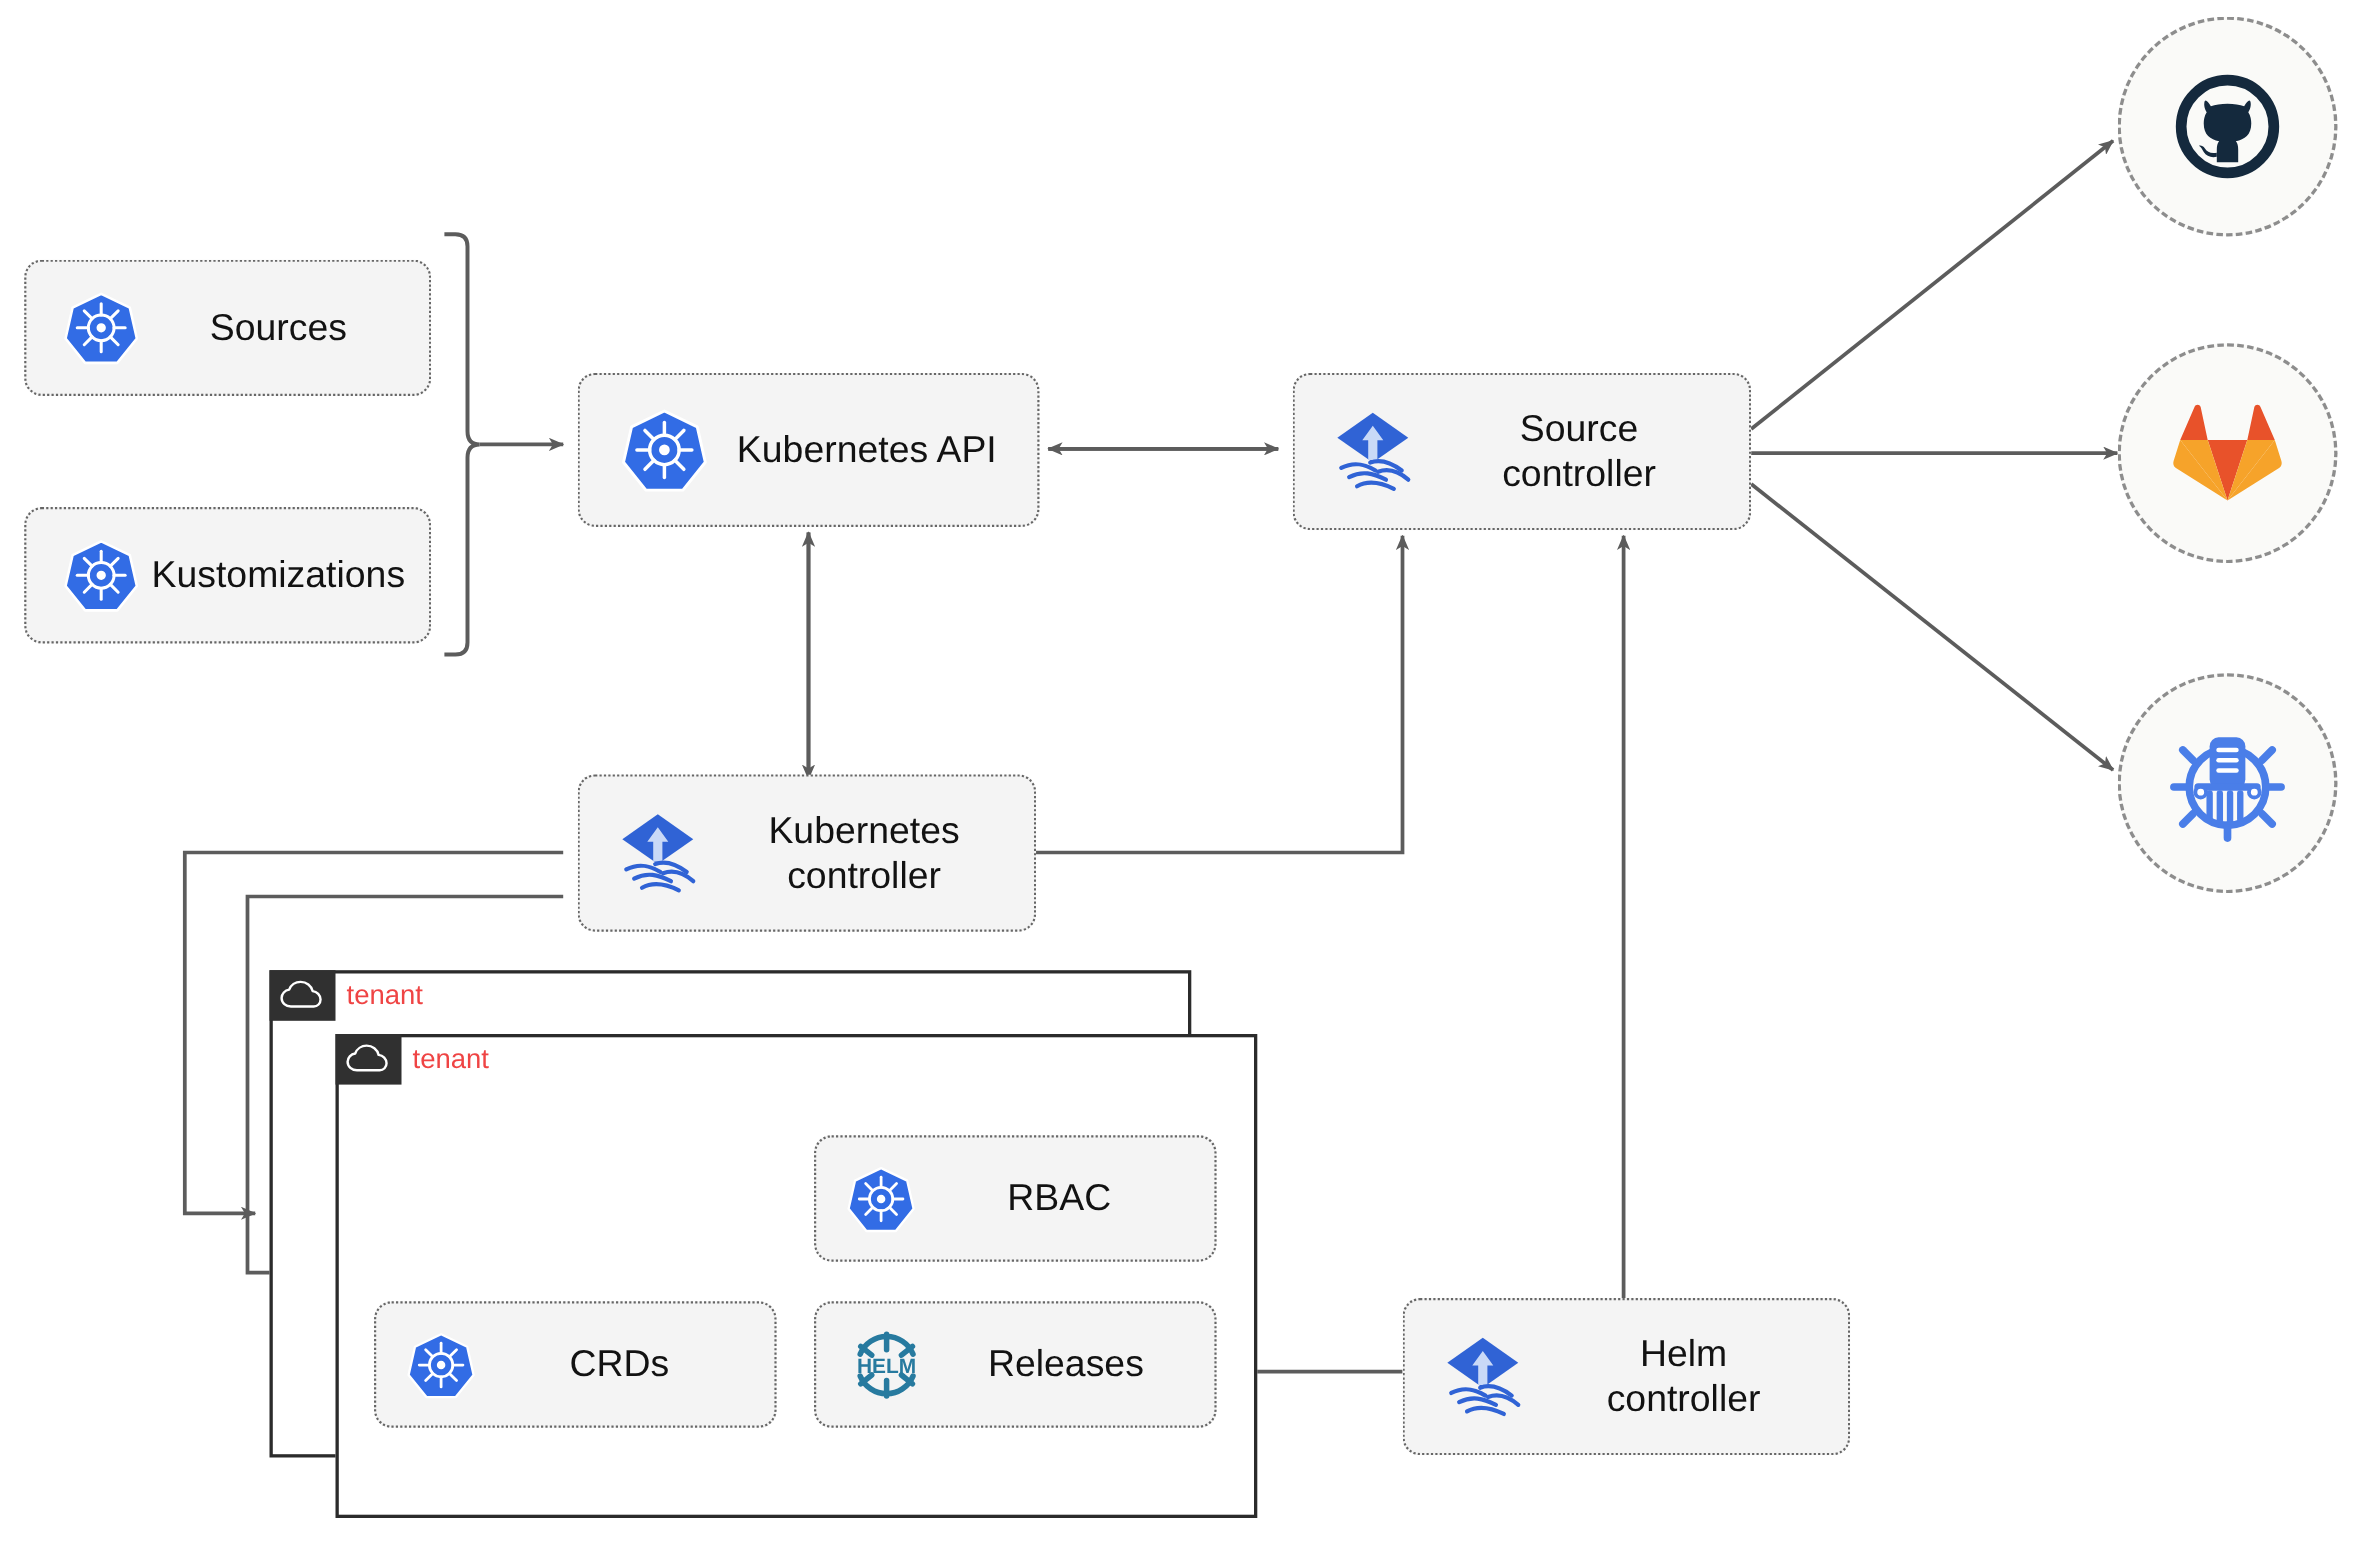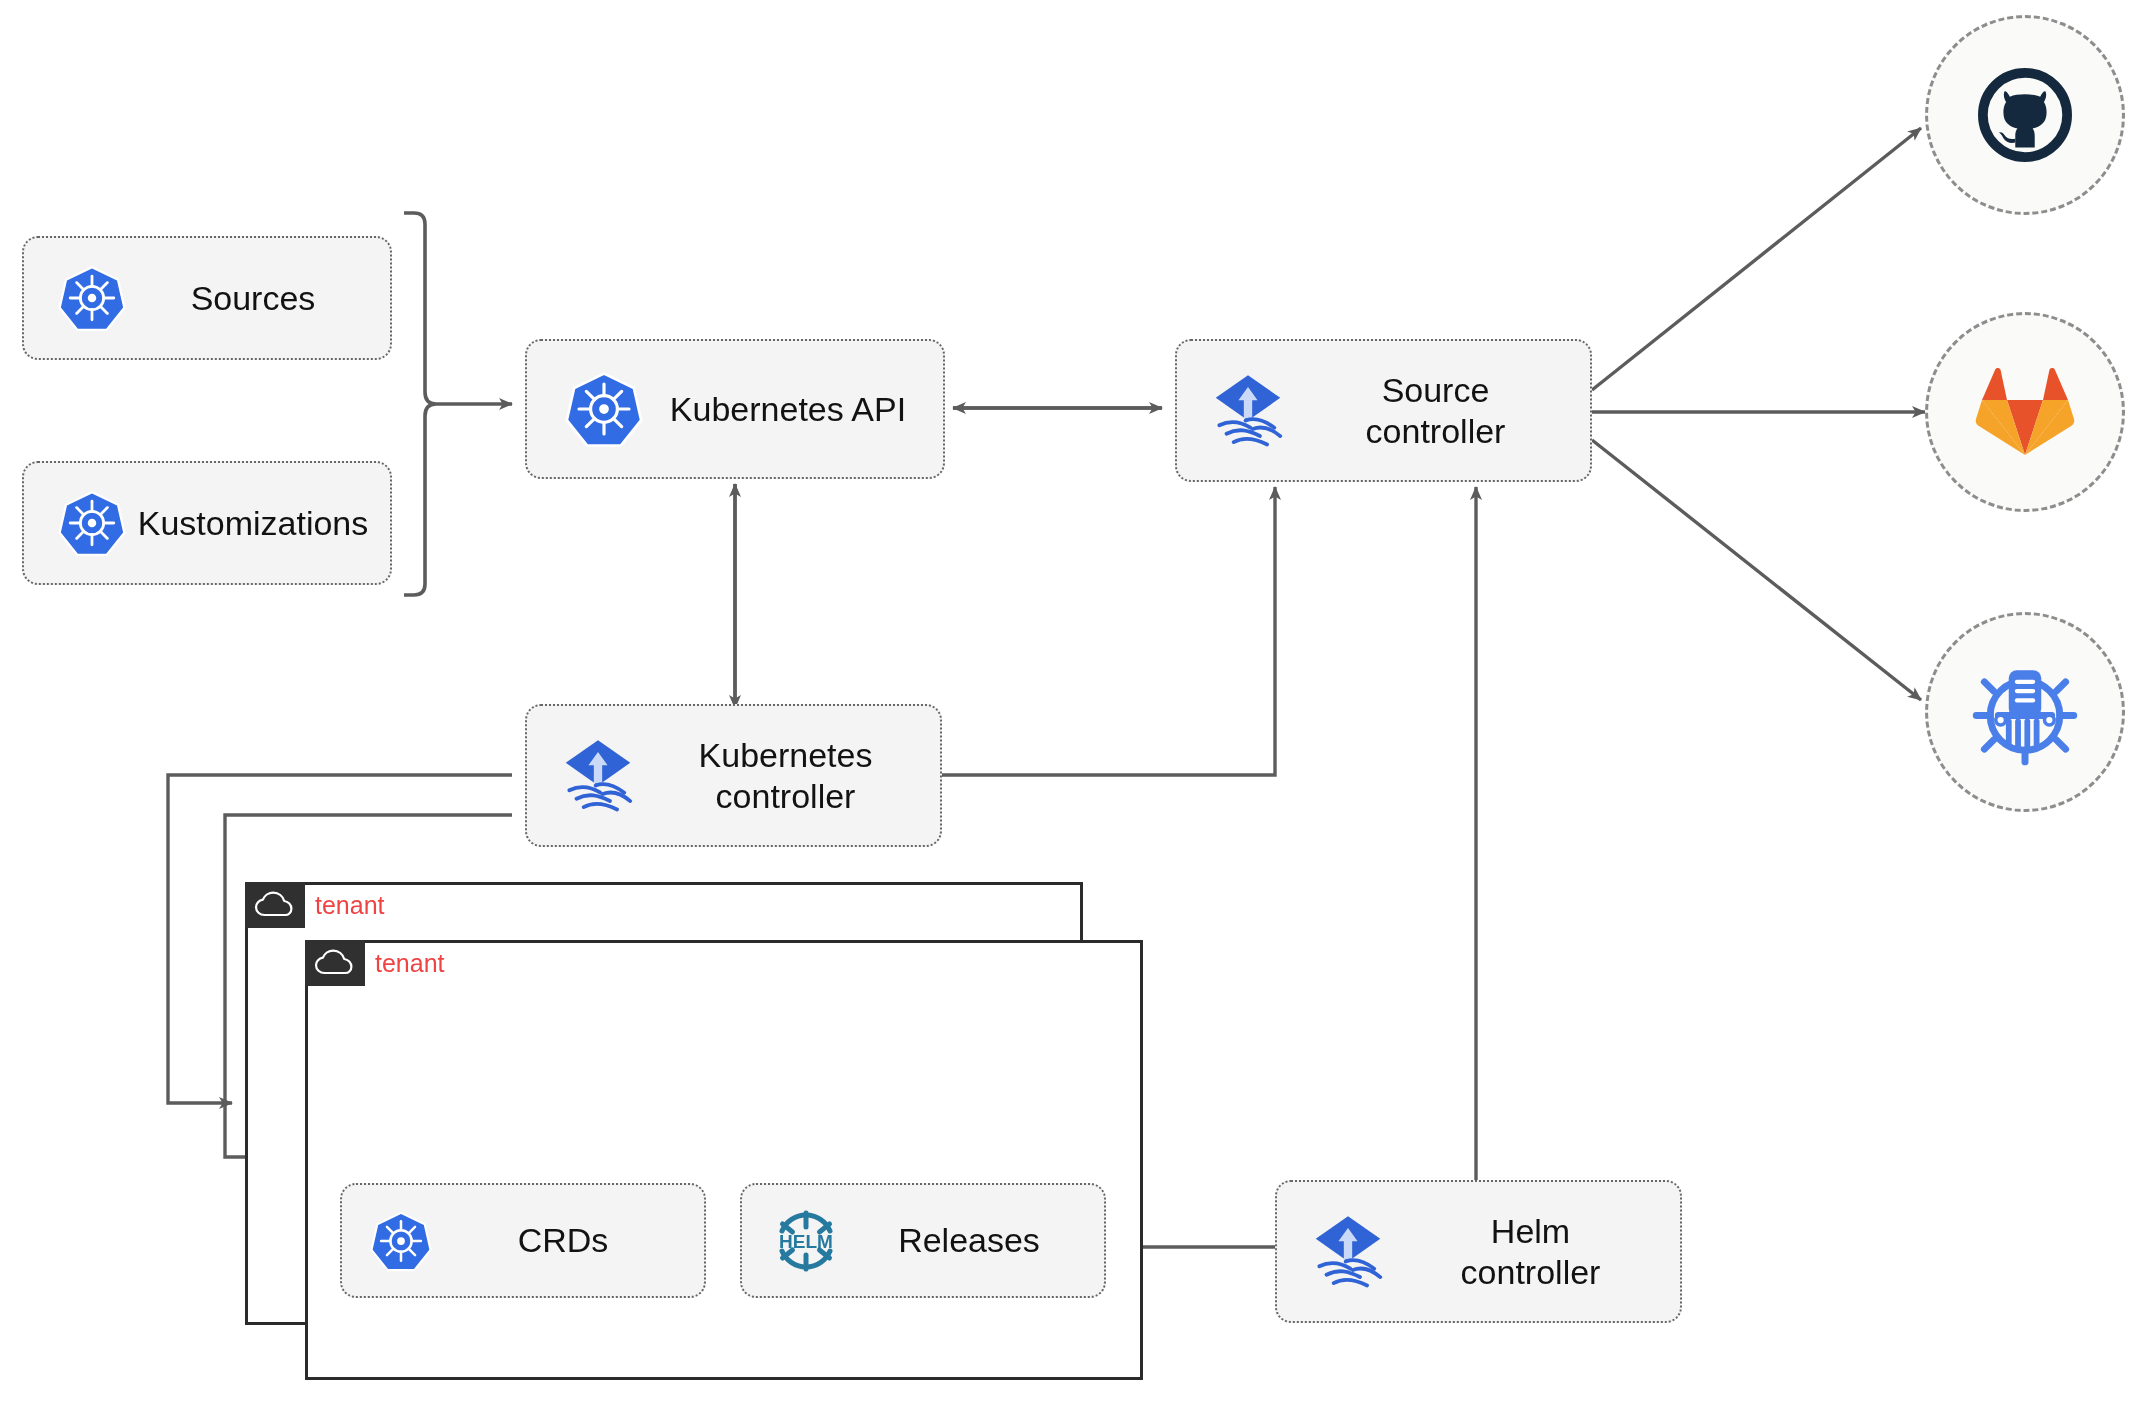--- a/index.html
+++ b/index.html
@@ -247,20 +247,40 @@
           <path d="M34,44 C42,41 50,44 58,50"></path>
           <path d="M40,51 C48,48 56,51 63,57"></path>
         </g>
       </svg>
     </span>
     <span class="lbl">Helm
 controller</span>
   </div>
 
 
+  <div class="node" style="left:740px; top:1032px; width:366px; height:115px;">
+    <span class="ico" style="margin-left:28px;">
+      <svg width="62" height="62" viewBox="0 0 64 64">
+        <polygon points="32,3 56.5,14.8 62.5,41.2 45.8,62 18.2,62 1.5,41.2 7.5,14.8" fill="#326ce5" stroke="#ffffff" stroke-width="2.2" stroke-linejoin="round"></polygon>
+        <g fill="none" stroke="#ffffff" stroke-width="2.6" stroke-linecap="round">
+          <circle cx="32" cy="32" r="11"></circle>
+          <circle cx="32" cy="32" r="2.7" fill="#ffffff"></circle>
+          <path d="M32,11.5 L32,21"></path>
+            <path d="M32,43 L32,52.5"></path>
+          <path d="M11.5,32 L21,32"></path>
+            <path d="M43,32 L52.5,32"></path>
+          <path d="M17.5,17.5 L24.2,24.2"></path>
+            <path d="M39.8,39.8 L46.5,46.5"></path>
+          <path d="M46.5,17.5 L39.8,24.2"></path>
+            <path d="M24.2,39.8 L17.5,46.5"></path>
+        </g>
+      </svg>
+    </span>
+    <span class="lbl">RBAC</span>
+  </div>
 
   <div class="node" style="left:340px; top:1183px; width:366px; height:115px;">
     <span class="ico" style="margin-left:28px;">
       <svg width="62" height="62" viewBox="0 0 64 64">
         <polygon points="32,3 56.5,14.8 62.5,41.2 45.8,62 18.2,62 1.5,41.2 7.5,14.8" fill="#326ce5" stroke="#ffffff" stroke-width="2.2" stroke-linejoin="round"></polygon>
         <g fill="none" stroke="#ffffff" stroke-width="2.6" stroke-linecap="round">
           <circle cx="32" cy="32" r="11"></circle>
           <circle cx="32" cy="32" r="2.7" fill="#ffffff"></circle>
           <path d="M32,11.5 L32,21"></path>
             <path d="M32,43 L32,52.5"></path>

